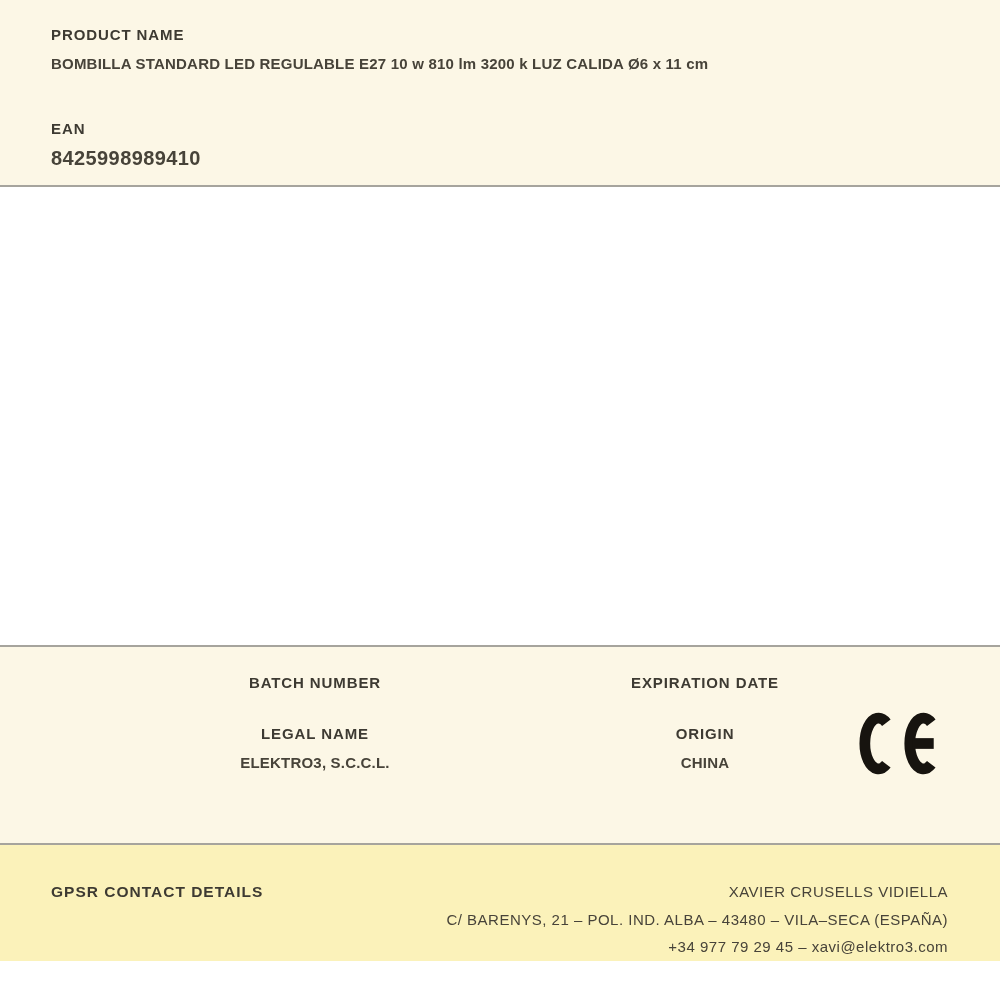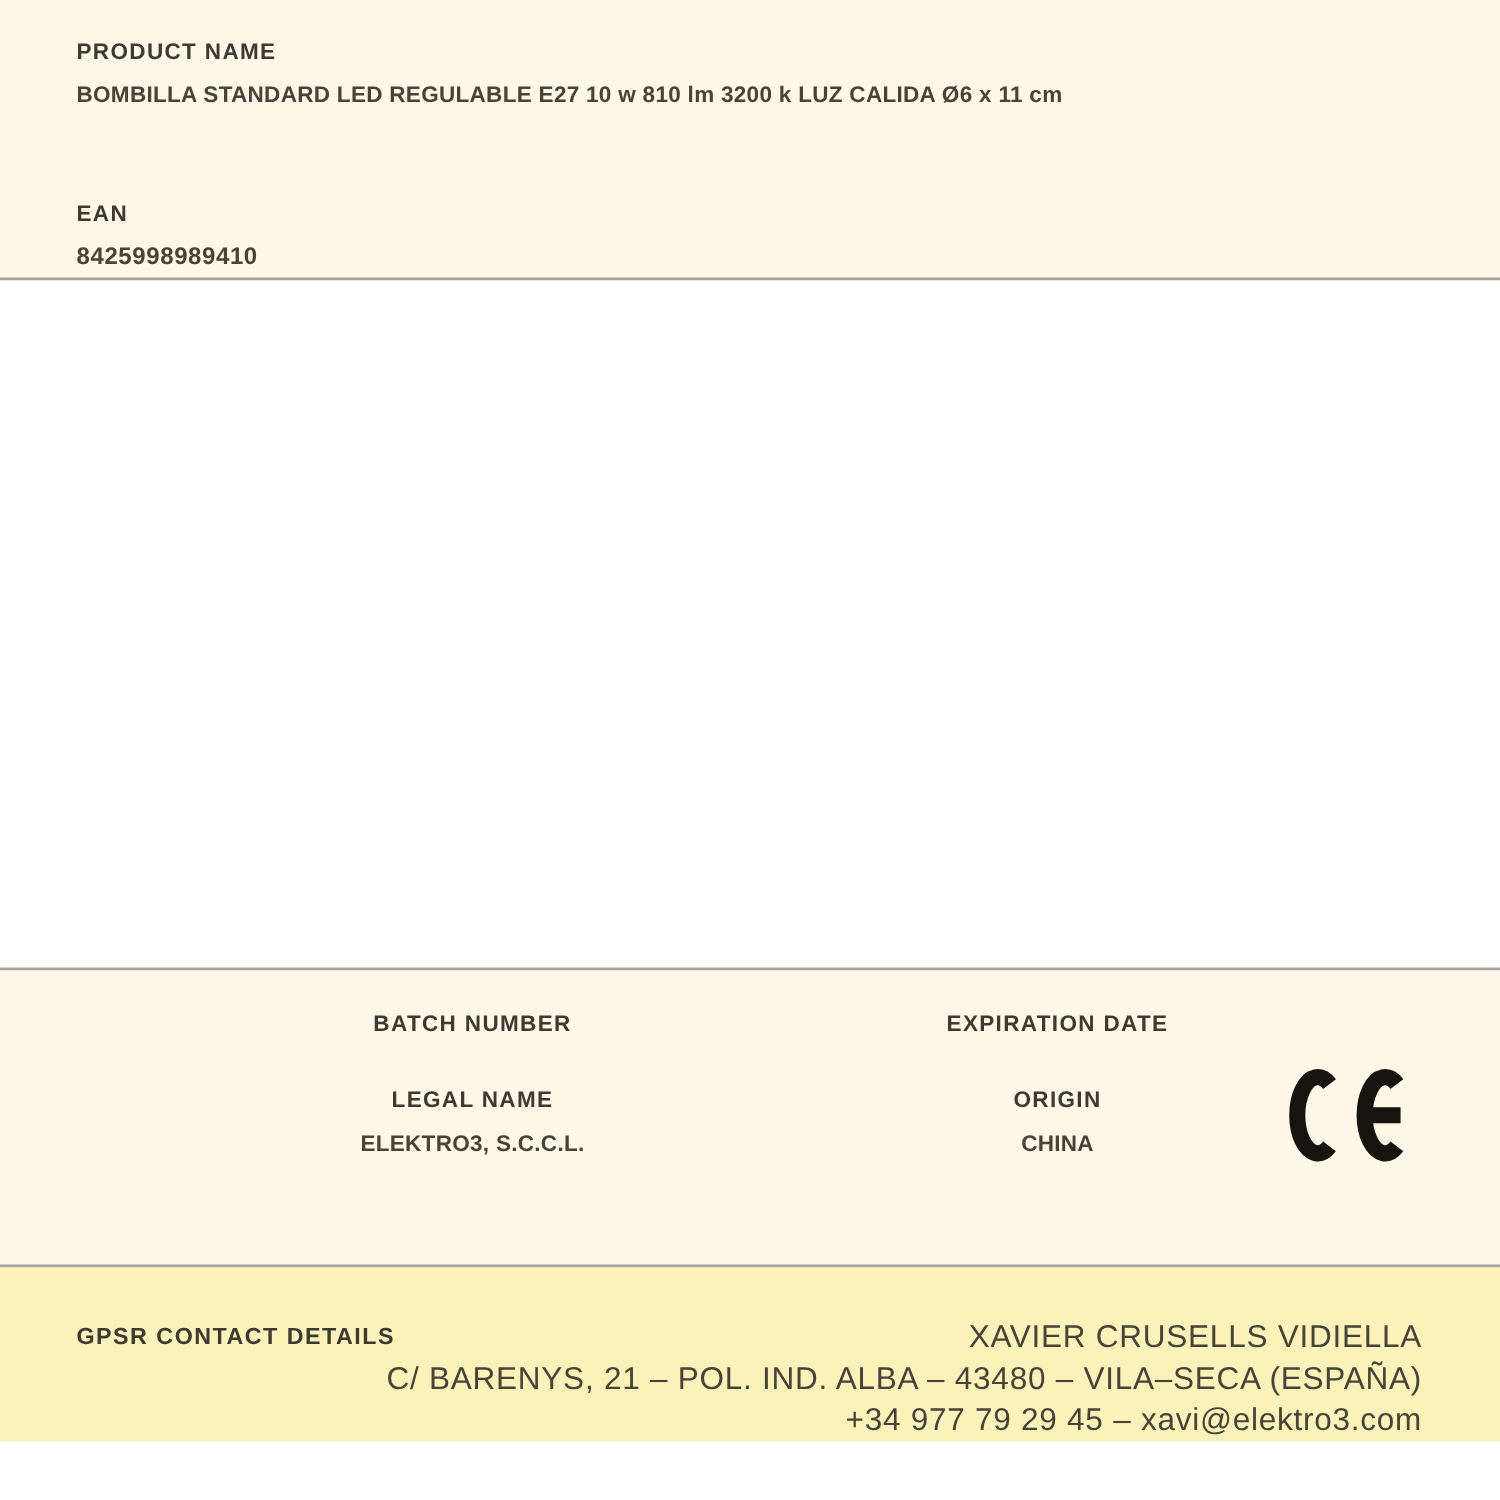--- a/index.html
+++ b/index.html
@@ -32,22 +32,22 @@
     color: #3d3a32;
   }
   .value {
     font-size: 15px;
     font-weight: bold;
     letter-spacing: 0.2px;
     line-height: 22px;
     color: #474339;
     margin-top: 7px;
   }
-  .field-ean { margin-top: 57px; }
-  .ean-value { font-size: 16px; letter-spacing: 0.4px; }
+  .field-ean { margin-top: 43px; }
+  .ean-value { font-size: 20px; letter-spacing: 0.4px; }
 
   
   .sec-blank {
     height: 460px;
     background: #ffffff;
     border-bottom: 2px solid #a6a49d;
   }
 
   
   .sec-trace {
@@ -92,21 +92,21 @@
     font-weight: bold;
     letter-spacing: 1px;
     line-height: 22px;
     color: #3d3a32;
   }
   .contact-lines {
     padding: 33px 52px 0 0;
     text-align: right;
   }
   .contact-lines p {
-    font-size: 21px;
+    font-size: 15px;
     font-weight: normal;
     letter-spacing: 0.5px;
     line-height: 27.5px;
     color: #474339;
   }
 </style>
 </head>
 <body>
 
 <div class="page">

